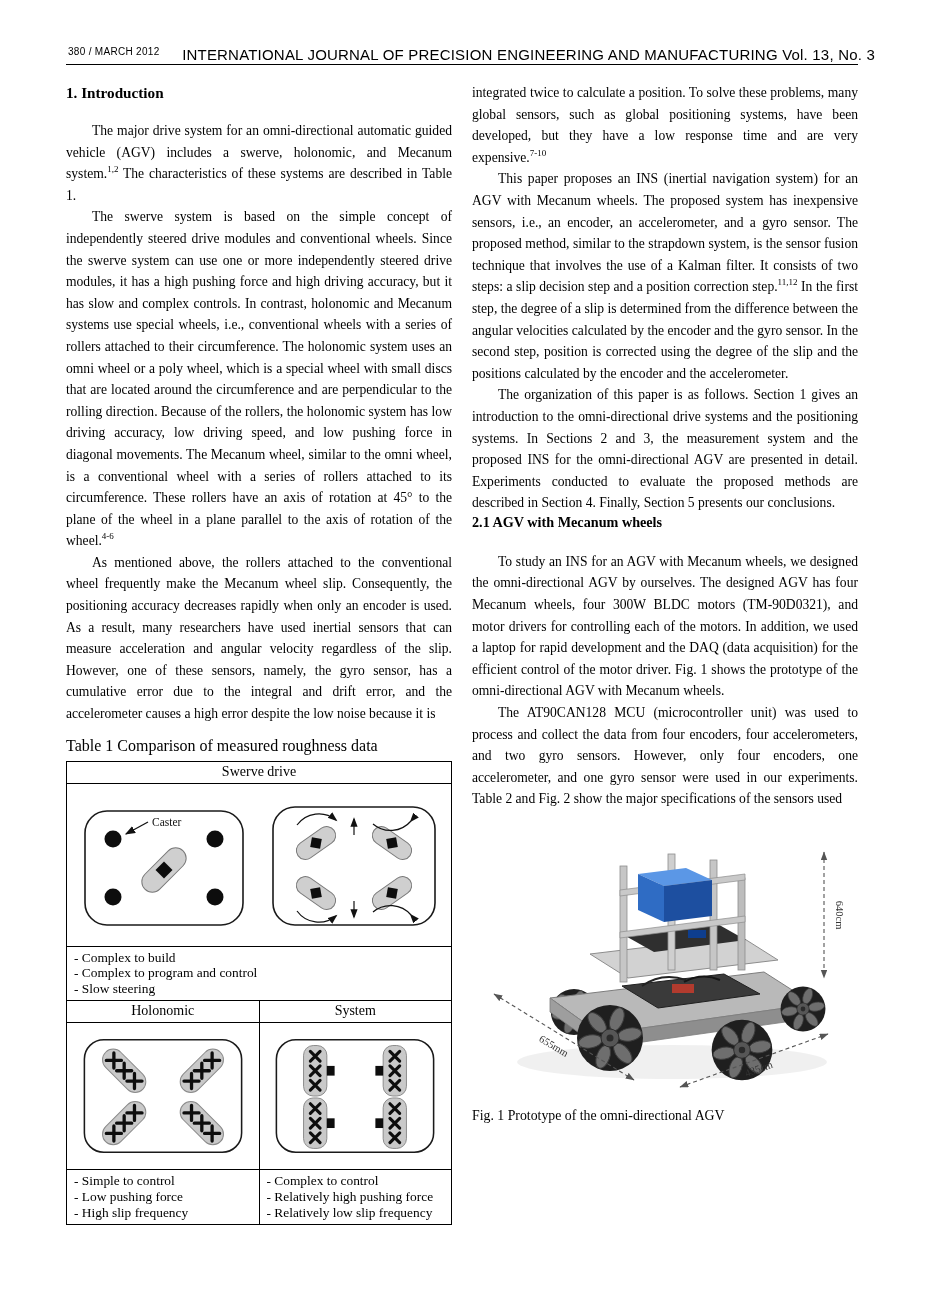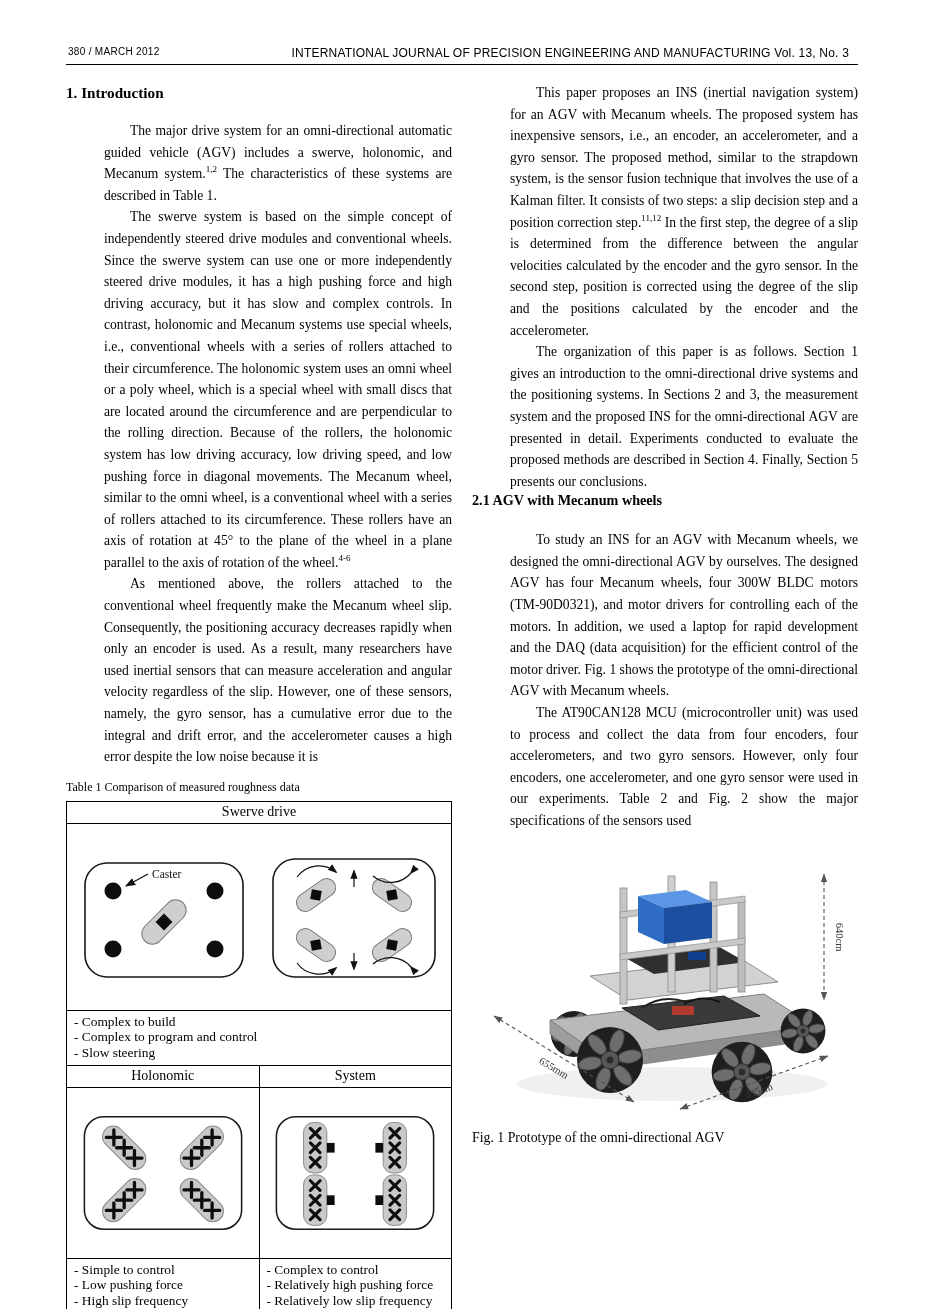--- a/index.html
+++ b/index.html
@@ -6,46 +6,46 @@
   html,body { background:#ffffff; }
   body {
     width:925px; height:1309px; position:relative; overflow:hidden;
     font-family:"Liberation Serif", serif; color:#000;
   }
   .hdr-left {
     position:absolute; left:68px; top:46px;
     font-family:"Liberation Sans", sans-serif; font-size:10px; letter-spacing:.3px;
   }
   .hdr-right {
-    position:absolute; right:76px; top:46px;
-    font-family:"Liberation Sans", sans-serif; font-size:12px; letter-spacing:.2px;
+    position:absolute; right:50px; top:46px;
+    font-family:"Liberation Sans", sans-serif; font-size:15px; letter-spacing:.2px;
   }
   .hdr-rule { position:absolute; left:66px; right:67px; top:64px; border-top:1.3px solid #000; }
 
   .col { position:absolute; top:82px; width:386px; }
   .col-left  { left:66px; }
   .col-right { left:472px; }
 
   h2.sec { font-size:15.2px; font-weight:bold; margin:2px 0 18px 0; }
   h2.sec2 { font-size:15.2px; font-weight:bold; margin:22px 0 16px 0; }
   h3.subsec { font-size:14.2px; font-weight:bold; margin:0 0 20px 0; }
 
   p.body {
     font-size:13.6px; line-height:21.6px; text-align:justify;
     text-justify:inter-word;
   }
-  p.indent { text-indent:26px;margin-left:38px; }
+  p.indent { text-indent:26px; }
   sup.ref { font-size:9px; line-height:0; vertical-align:super; }
 
   
-  .tbl-caption { font-size:12px; margin:12px 0 6px 0; }
+  .tbl-caption { font-size:16px; margin:12px 0 6px 0; }
   table.t1 { border-collapse:collapse; width:100%; table-layout:fixed; }
   table.t1 td { border:1px solid #000; vertical-align:top; }
   td.thead { text-align:center; font-size:14px; padding:2px 16px 3px; vertical-align:middle; }
-  td.imgcell { padding:19px 2px; }
+  td.imgcell { padding:7px 2px; }
   td.notes { padding:3px 7px 4px; font-size:13.4px; line-height:15.6px; }
   .img-pair { display:flex; justify-content:space-between; }
   .img-pair svg { display:block; }
   svg.diag { display:block; margin:0 auto; }
 
   
   .fig1-wrap { margin-top:26px; }
   .fig1-wrap svg { display:block; }
   .fig-caption { font-size:13.8px; margin-top:14px; }
 </style>
@@ -191,20 +191,21 @@
         <div class="note-line">- Relatively high pushing force</div>
         <div class="note-line">- Relatively low slip frequency</div>
       </td>
     </tr>
   </tbody>
     </table>
 </div>
 
 <div class="col col-right">
 
+  <p class="body"><span>integrated twice to calculate a position. To solve these problems, many global sensors, such as global positioning systems, have been developed, but they have a low response time and are very expensive.</span><sup class="ref">7-10</sup></p>
 
   <p class="body indent"><span>This paper proposes an INS (inertial navigation system) for an AGV with Mecanum wheels. The proposed system has inexpensive sensors, i.e., an encoder, an accelerometer, and a gyro sensor. The proposed method, similar to the strapdown system, is the sensor fusion technique that involves the use of a Kalman filter. It consists of two steps: a slip decision step and a position correction step.</span><sup class="ref">11,12</sup><span> In the first step, the degree of a slip is determined from the difference between the angular velocities calculated by the encoder and the gyro sensor. In the second step, position is corrected using the degree of the slip and the positions calculated by the encoder and the accelerometer.</span></p>
 
   <p class="body indent"><span>The organization of this paper is as follows. Section 1 gives an introduction to the omni-directional drive systems and the positioning systems. In Sections 2 and 3, the measurement system and the proposed INS for the omni-directional AGV are presented in detail. Experiments conducted to evaluate the proposed methods are described in Section 4. Finally, Section 5 presents our conclusions.</span></p>
 
 
   <h3 class="subsec">2.1 AGV with Mecanum wheels</h3>
 
   <p class="body indent"><span>To study an INS for an AGV with Mecanum wheels, we designed the omni-directional AGV by ourselves. The designed AGV has four Mecanum wheels, four 300W BLDC motors (TM-90D0321), and motor drivers for controlling each of the motors. In addition, we used a laptop for rapid development and the DAQ (data acquisition) for the efficient control of the motor driver. Fig. 1 shows the prototype of the omni-directional AGV with Mecanum wheels.</span></p>
 

